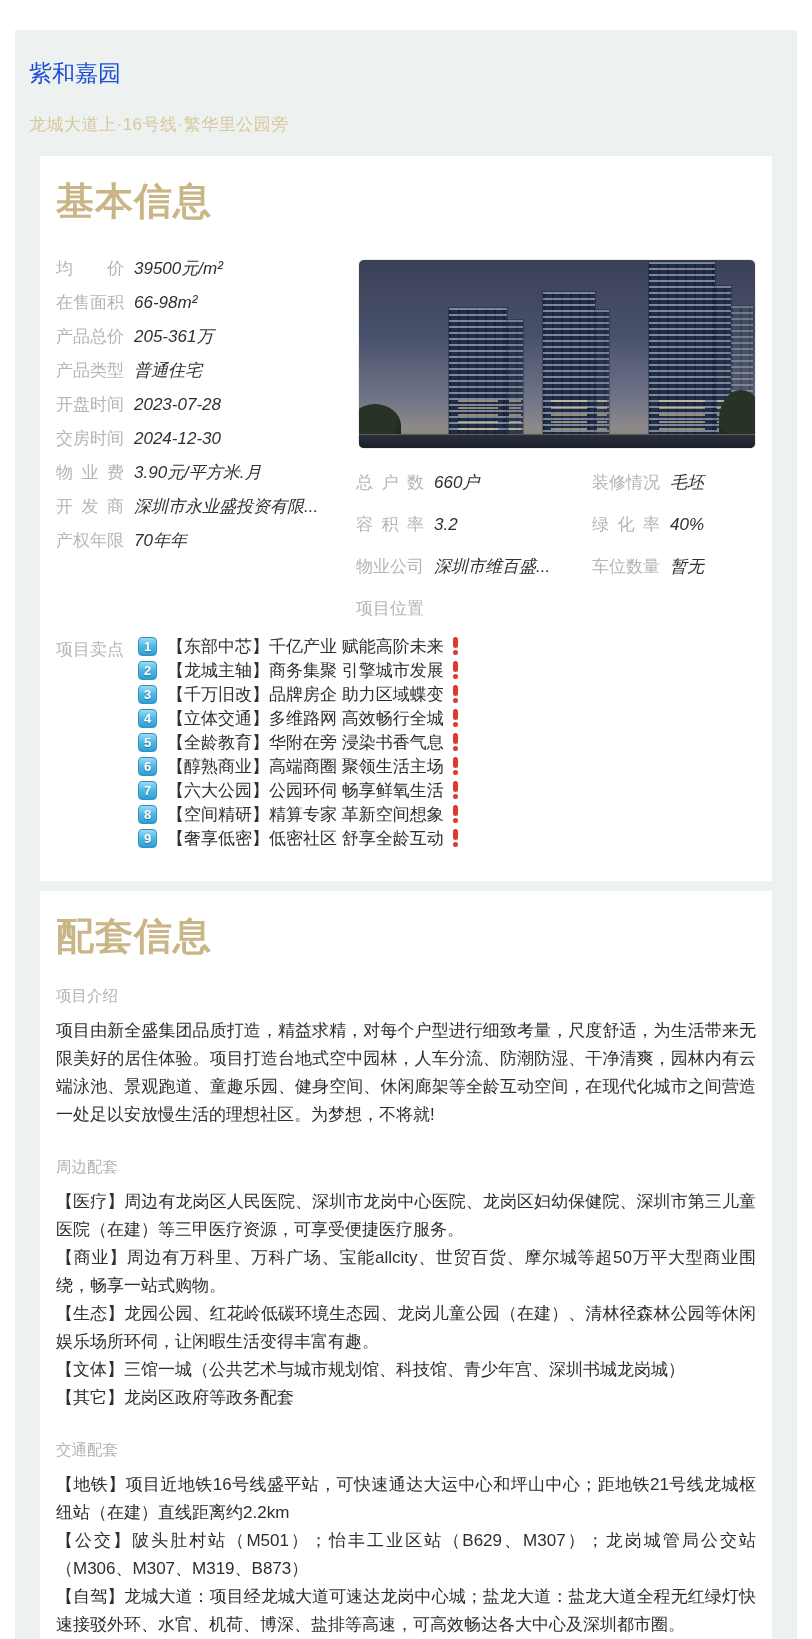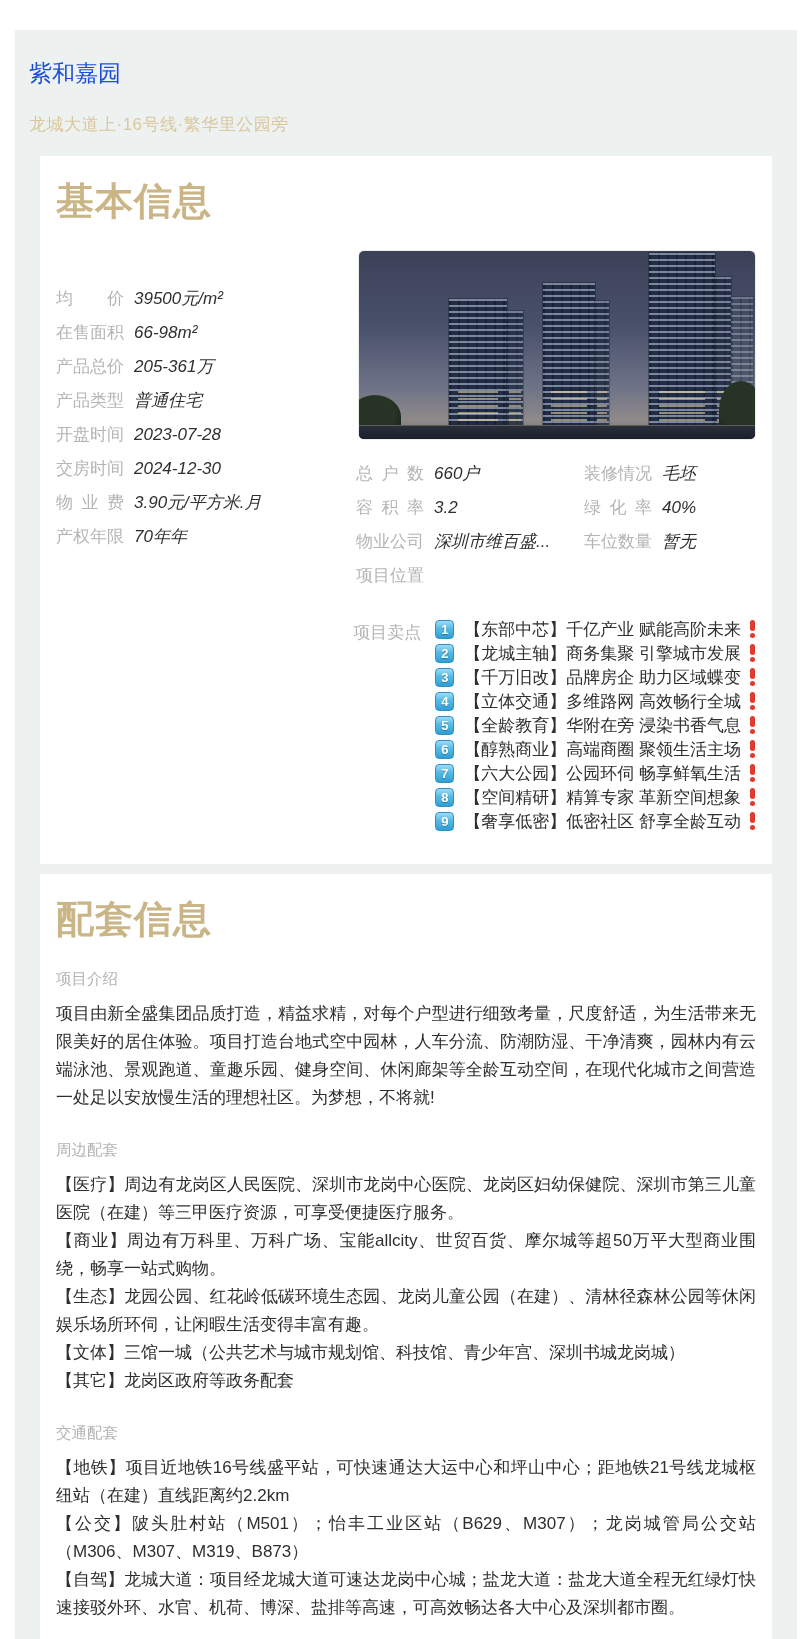--- a/index.html
+++ b/index.html
@@ -14,27 +14,27 @@
   .header{ padding:28px 14px 0; }
   .prop-title{ font-size:23px; font-weight:normal; color:#1d4ed8; }
   .prop-subtitle{ margin-top:24px; font-size:17px; color:#d9c89e; letter-spacing:.5px; }
 
   
   .card{ background:#fff; margin:20px 25px 0; padding:24px 16px 28px; }
   .card.second{ margin-top:10px; padding-bottom:40px; }
   .section-title{ font-size:38px; font-weight:bold; color:#c9b585; letter-spacing:1px; line-height:1.15; }
 
   
-  .bi-body{ display:flex; margin-top:26px;align-items:center; }
+  .bi-body{ display:flex; margin-top:35px; }
   .bi-left{ width:300px; flex:none; }
   .field-row{ display:flex; margin-bottom:14px; font-size:17px; line-height:20px; }
   .field-label{ width:68px; flex:none; color:#b5b5b5; text-align:justify; text-align-last:justify; margin-right:10px; }
   .field-value{ color:#2f2f2f;font-style:italic; }
   .bi-right{ flex:1; min-width:0; }
-  .bi-right-grid{ display:grid; grid-template-columns:57% 43%; margin-top:24px; }
+  .bi-right-grid{ display:grid; grid-template-columns:57% 43%; margin-top:24px;gap:8px; }
   .bi-right-grid .field-row:last-child{ grid-column:1/-1; }
   .bi-right-grid .field-row:last-child .field-value{ white-space:nowrap; }
 
   
   .photo{ position:relative; width:100%; max-width:398px; height:190px; margin-left:2px;
     border-radius:6px; overflow:hidden; border:1px solid #ececec; box-sizing:border-box;
     background:linear-gradient(180deg,#3a4157 0%,#49506a 40%,#6d7287 72%,#8f8a8a 90%,#6f6e6f 100%);
   }
   .tower{ position:absolute; bottom:12px; background-color:#243049;
     background-image:
@@ -51,21 +51,21 @@
   .t3{ left:290px; width:66px; height:174px; }
   .t3b{ left:356px; width:16px; height:150px; opacity:.9; }
   .t4{ left:372px; width:22px; height:130px; opacity:.6; background-color:#4a5366; }
   .podium{ position:absolute; left:0; right:0; bottom:0; height:13px;
     background:linear-gradient(180deg,#2a2f3d,#1b1f2a); border-top:1px solid rgba(230,210,170,.35); }
   .tree{ position:absolute; bottom:0; width:52px; height:44px; border-radius:50% 50% 20% 20%;
     background:radial-gradient(circle at 50% 40%, #263325 0 55%, #19241b 80%); }
   .tree.left{ left:-10px; } .tree.right{ right:-8px; height:58px; width:44px; }
 
   
-  .sp-row{ display:flex; margin-top:20px;justify-content:flex-end; }
+  .sp-row{ display:flex; margin-top:4px; }
   .sp-label{ width:68px; flex:none; color:#b5b5b5; font-size:17px; text-align:justify; text-align-last:justify; margin-right:14px; padding-top:1px; }
   .sp-item{ display:flex; align-items:center; margin-bottom:5px; font-size:17px; color:#2f2f2f; line-height:19px; }
   .sp-badge{ width:19px; height:19px; flex:none; margin-right:10px; border-radius:4px; box-sizing:border-box;
     background:linear-gradient(180deg,#9bdcf4 0%,#55b9e6 45%,#2f9fd4 100%); border:1px solid #2d93c6;
     color:#fff; font-size:13px; font-weight:bold; text-align:center; line-height:17px;
     text-shadow:0 1px 1px rgba(0,0,0,.3); }
   .excl-icon{ display:inline-block; position:relative; width:7px; height:18px; margin-left:8px; flex:none; }
   .excl-icon::before{ content:""; position:absolute; top:0; left:1px; width:5px; height:11px; background:#e0392d; border-radius:2.5px; }
   .excl-icon::after{ content:""; position:absolute; bottom:0; left:1px; width:5px; height:5px; background:#e0392d; border-radius:50%; }
 
@@ -110,20 +110,24 @@
           <span class="field-label">开盘时间</span>
           <span class="field-value">2023-07-28</span>
         </div>
           <div class="field-row">
           <span class="field-label">交房时间</span>
           <span class="field-value">2024-12-30</span>
         </div>
           <div class="field-row">
           <span class="field-label">物业费</span>
           <span class="field-value">3.90元/平方米.月</span>
+        </div>
+          <div class="field-row">
+          <span class="field-label">开发商</span>
+          <span class="field-value">深圳市永业盛投资有限...</span>
         </div>
           <div class="field-row">
           <span class="field-label">产权年限</span>
           <span class="field-value">70年年</span>
         </div>
         </div>
 
       <div class="bi-right">
         <div class="photo">
           <div class="tower t1"></div>

